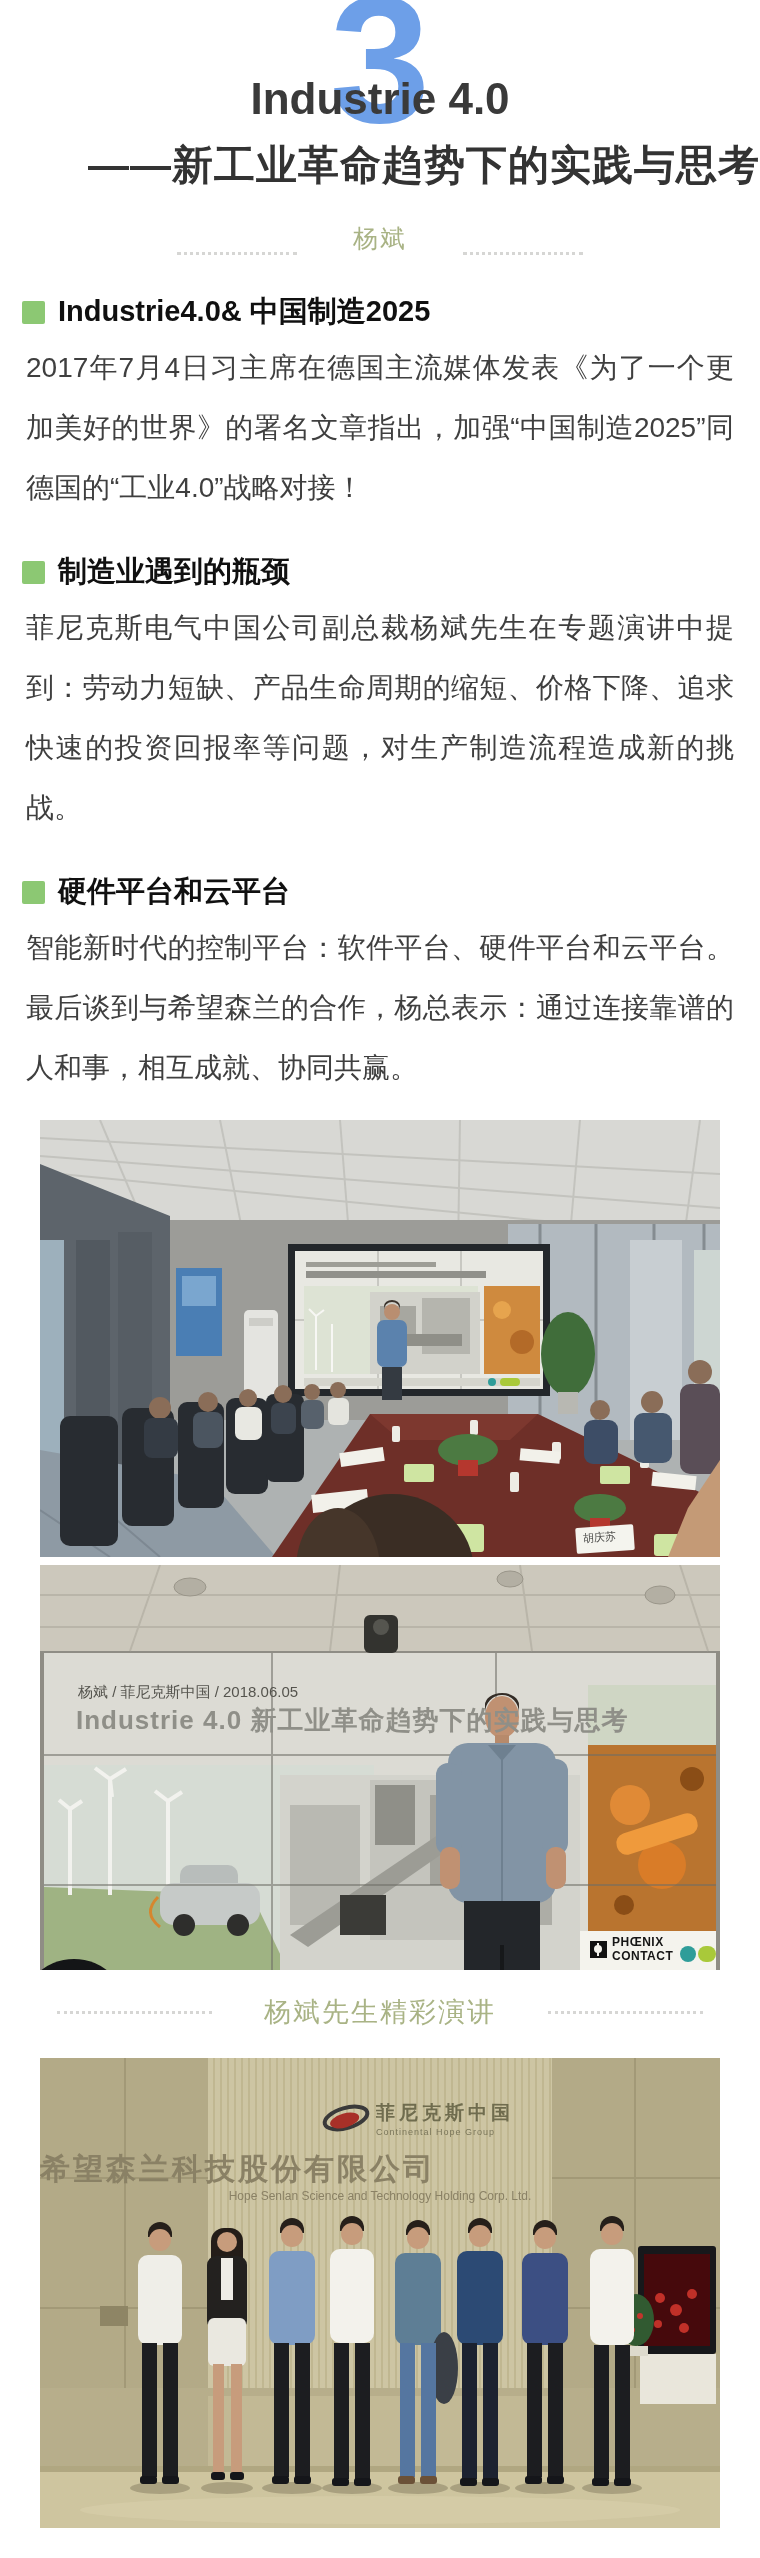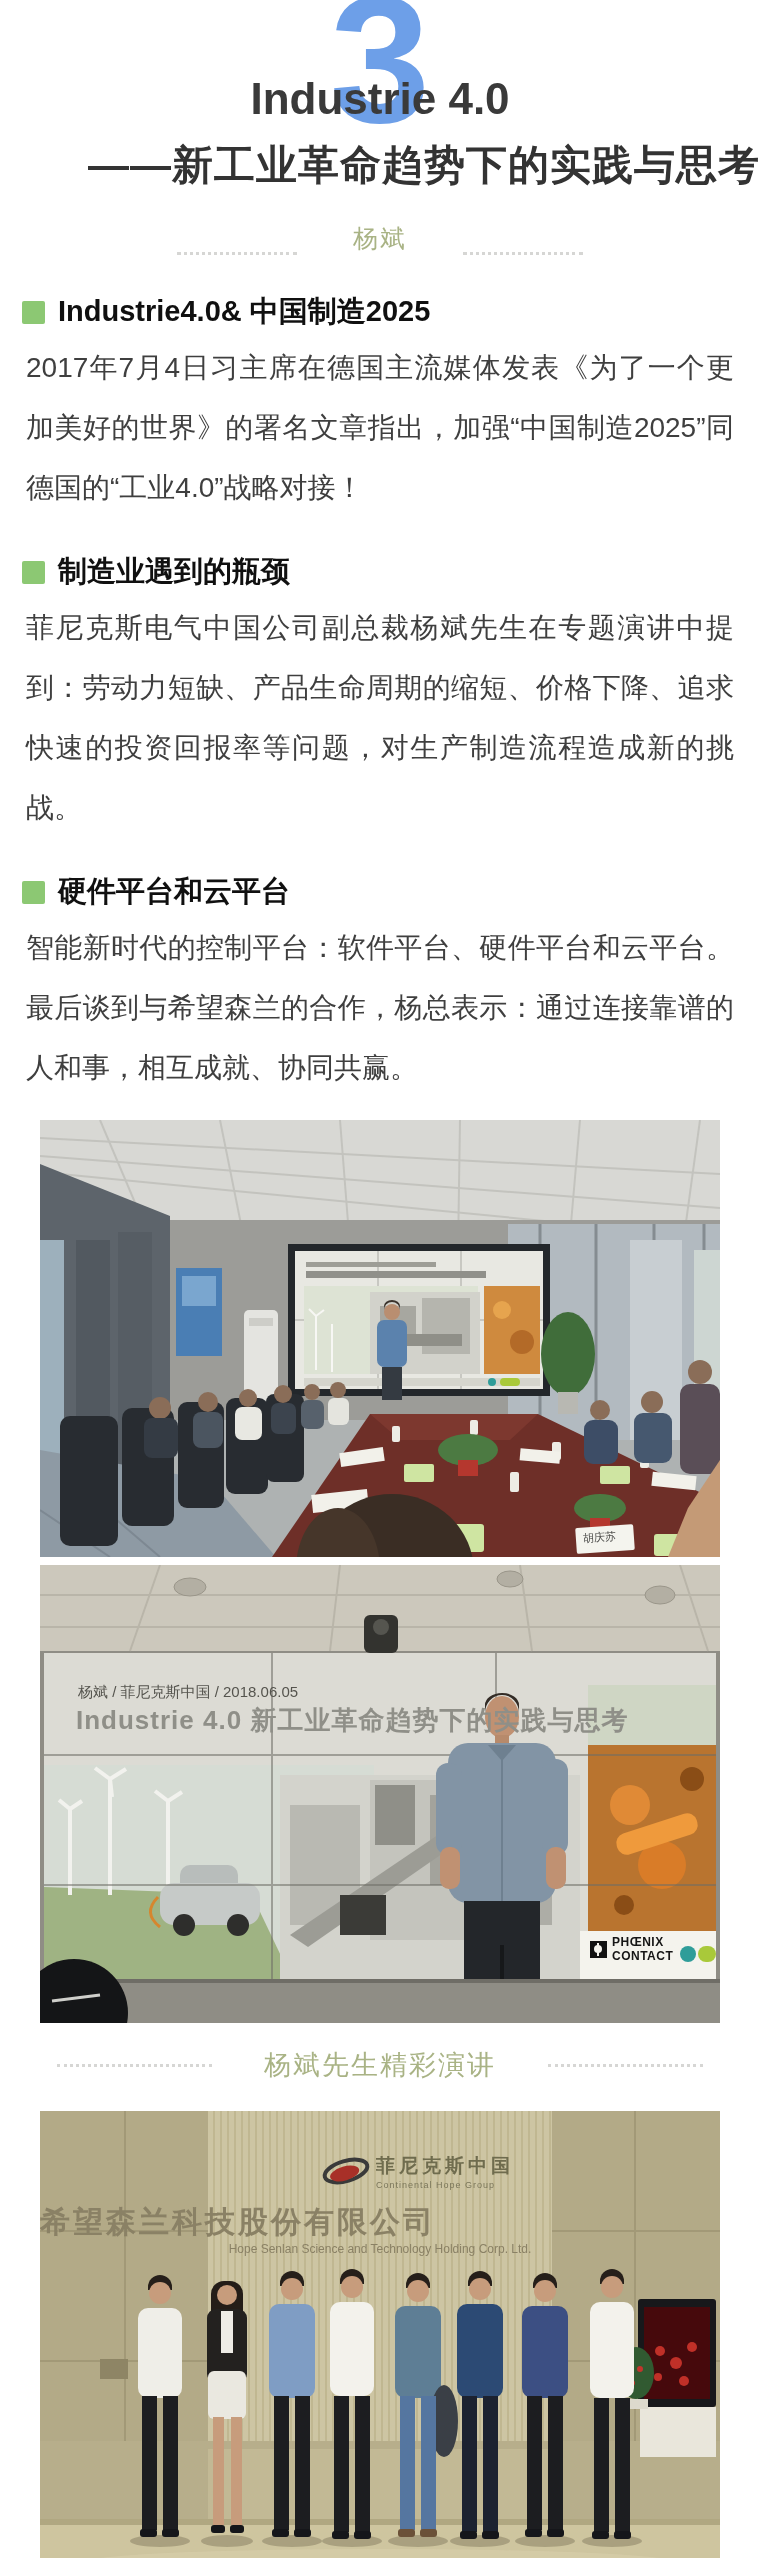--- a/index.html
+++ b/index.html
@@ -225,21 +225,21 @@
           <rect x="640" y="264" width="40" height="90" rx="10" fill="#5a4e57"></rect>
       </g>
       <polygon points="628,437 680,437 680,340 648,388" fill="#c49a76"></polygon>
 
       <ellipse cx="352" cy="452" rx="82" ry="78" fill="#3a2d24"></ellipse>
       <ellipse cx="298" cy="450" rx="42" ry="62" fill="#46362a"></ellipse>
     </svg>
     <div class="ov p1-card">胡庆苏</div>
   </figure>
 
-  <figure class="photo" style="height:458px;">
+  <figure class="photo" style="height:405px;">
     <svg viewBox="0 0 680 458" preserveAspectRatio="none">
       <rect width="680" height="458" fill="#8f8d85"></rect>
 
       <rect width="680" height="86" fill="#ccc8bc"></rect>
       <g stroke="#b9b5a9" stroke-width="2" fill="none">
         <path d="M0,30 H680"></path>
           <path d="M0,62 H680"></path>
         <path d="M120,0 L90,86"></path>
           <path d="M300,0 L290,86"></path>
           <path d="M480,0 L492,86"></path>

